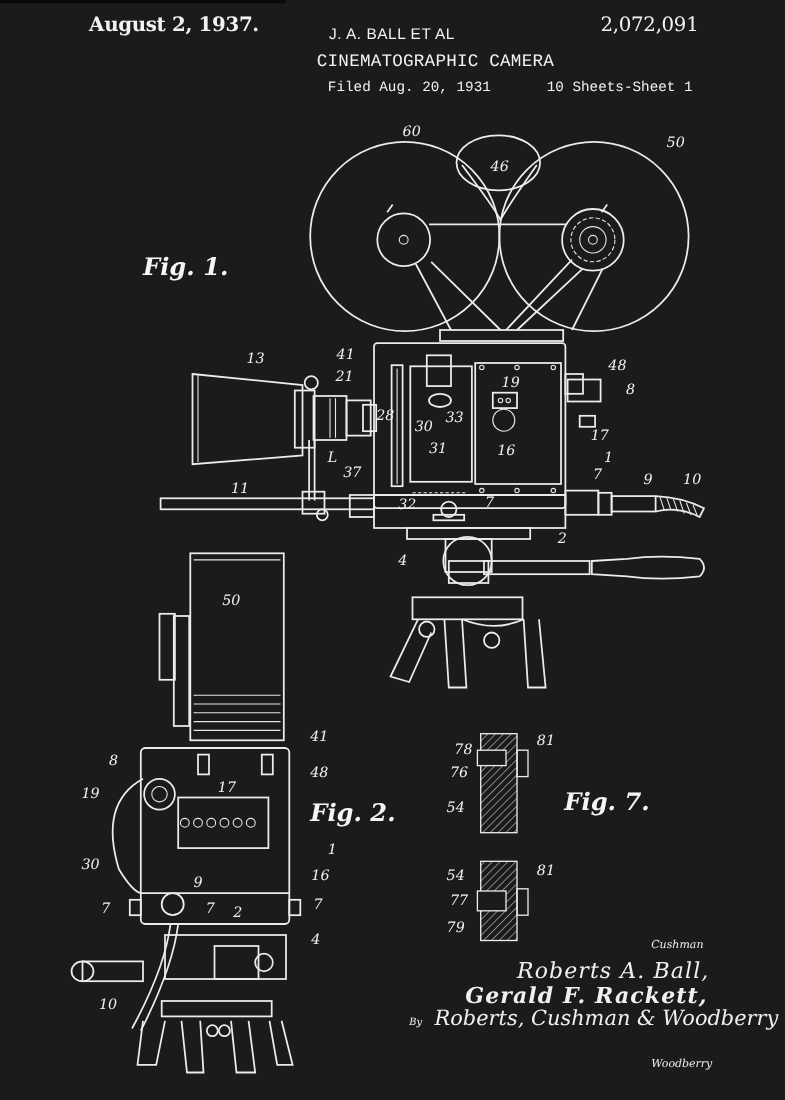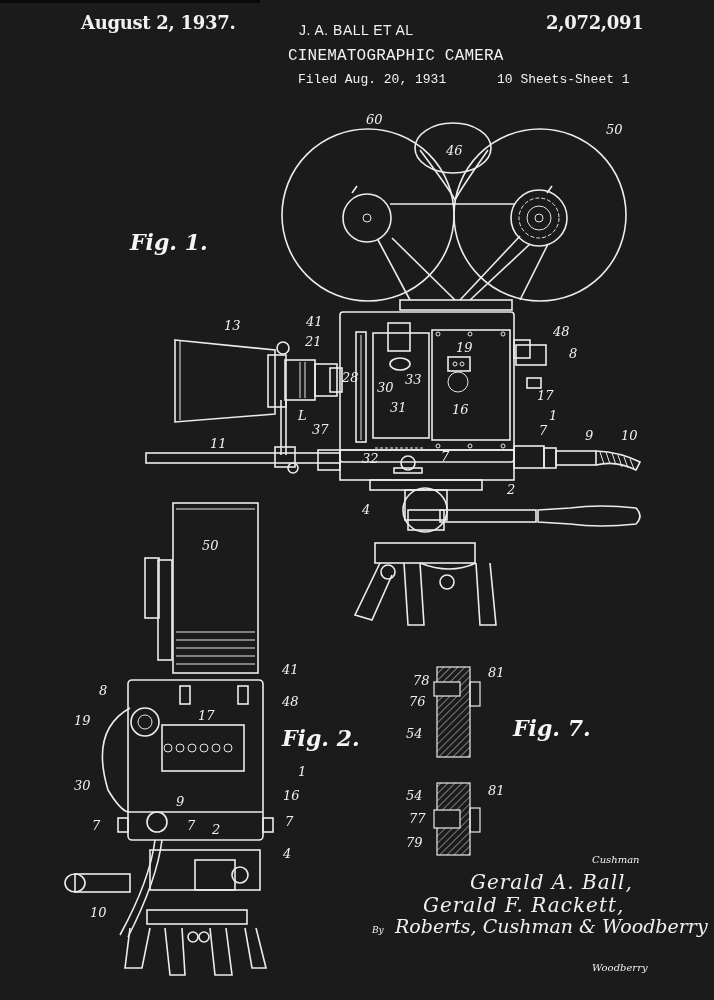--- a/index.html
+++ b/index.html
@@ -1,33 +1,33 @@
 <!DOCTYPE html>
 <html><head>
 <meta charset="utf-8">
 <style>
   html, body { margin:0; padding:0; }
   body { width:714px; height:1000px; background:#1b1b1b; position:relative; overflow:hidden; color:#f2f2f2; }
   .topband { position:absolute; left:0; top:0; width:260px; height:3px; background:#0a0a0a; }
   .hdr { position:absolute; white-space:nowrap; }
   .date { left:81px; top:12px; font-family:"DejaVu Serif", serif; font-weight:bold; font-size:18px; letter-spacing:-0.3px; }
   .inventor-hdr { left:299px; top:22px; font-family:"Liberation Sans", sans-serif; font-size:14px; letter-spacing:0.5px; }
-  .patno { left:546px; top:12px; font-family:"DejaVu Serif", serif; font-weight:bold; font-size:18px; letter-spacing:-0.3px; }
+  .patno { left:546px; top:12px; font-family:"DejaVu Serif", serif; font-weight:normal; font-size:18px; letter-spacing:-0.3px; }
   .title { left:288px; top:47px; font-family:"Liberation Mono", monospace; font-size:16px; letter-spacing:0.2px; }
   .filed { left:298px; top:72px; font-family:"Liberation Mono", monospace; font-size:13px; }
   .sheets { left:497px; top:72px; font-family:"Liberation Mono", monospace; font-size:13px; }
   svg.drawing { position:absolute; left:0; top:0; width:714px; height:1000px; }
   .stroke { fill:none; stroke:#ececec; stroke-width:1.6; }
   .thin { fill:none; stroke:#e6e6e6; stroke-width:1; }
   .ref { font-family:"DejaVu Serif", serif; font-style:italic; font-size:13px; fill:#f0f0f0; }
   .fig { font-family:"DejaVu Serif", serif; font-style:italic; font-weight:bold; font-size:22px; fill:#f5f5f5; }
   .sig { position:absolute; white-space:nowrap; font-family:"DejaVu Serif", serif; font-style:italic; color:#f0f0f0; }
   .lbl-inventor { left:592px; top:854px; font-size:10px; }
   .sig1 { left:470px; top:870px; font-size:20px; letter-spacing:1px; }
-  .sig2 { left:423px; top:893px; font-size:20px; letter-spacing:1px; }
+  .sig2 { left:423px; top:893px; font-size:20px; letter-spacing:1px;font-weight:bold; }
   .by { left:372px; top:925px; font-size:9px; }
   .sig3 { left:395px; top:915px; font-size:19px; }
   .lbl-attorneys { left:592px; top:962px; font-size:10px; }
 </style>
 </head>
 <body>
 
 <div class="topband"></div>
 
 <div class="hdr date">August 2, 1937.</div>
@@ -259,17 +259,17 @@
       <text class="ref" x="406" y="800">54</text>
       <text class="ref" x="488" y="795">81</text>
       <text class="ref" x="409" y="823">77</text>
       <text class="ref" x="406" y="847">79</text>
     </g>
     <text class="fig" x="513" y="736">Fig. 7.</text>
   </g>
 </svg>
 
 <div class="sig lbl-inventor">Cushman</div>
-<div class="sig sig1">Gerald A. Ball,</div>
+<div class="sig sig1">Roberts A. Ball,</div>
 <div class="sig sig2">Gerald F. Rackett,</div>
 <div class="sig by">By</div>
 <div class="sig sig3">Roberts, Cushman &amp; Woodberry</div>
 <div class="sig lbl-attorneys">Woodberry</div>
 
 </body></html>

